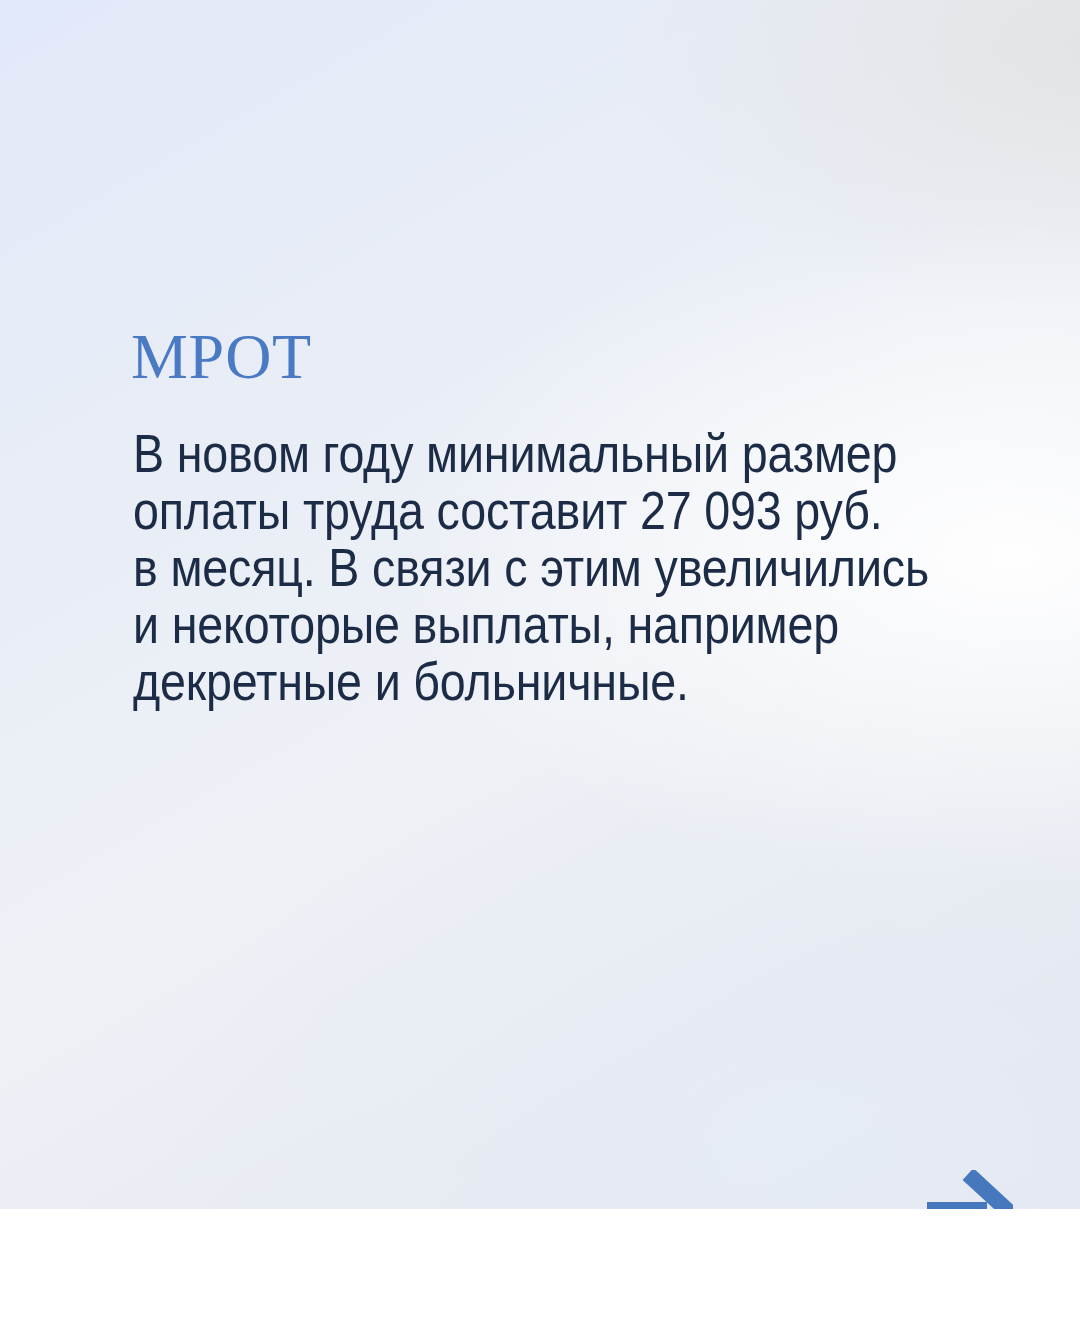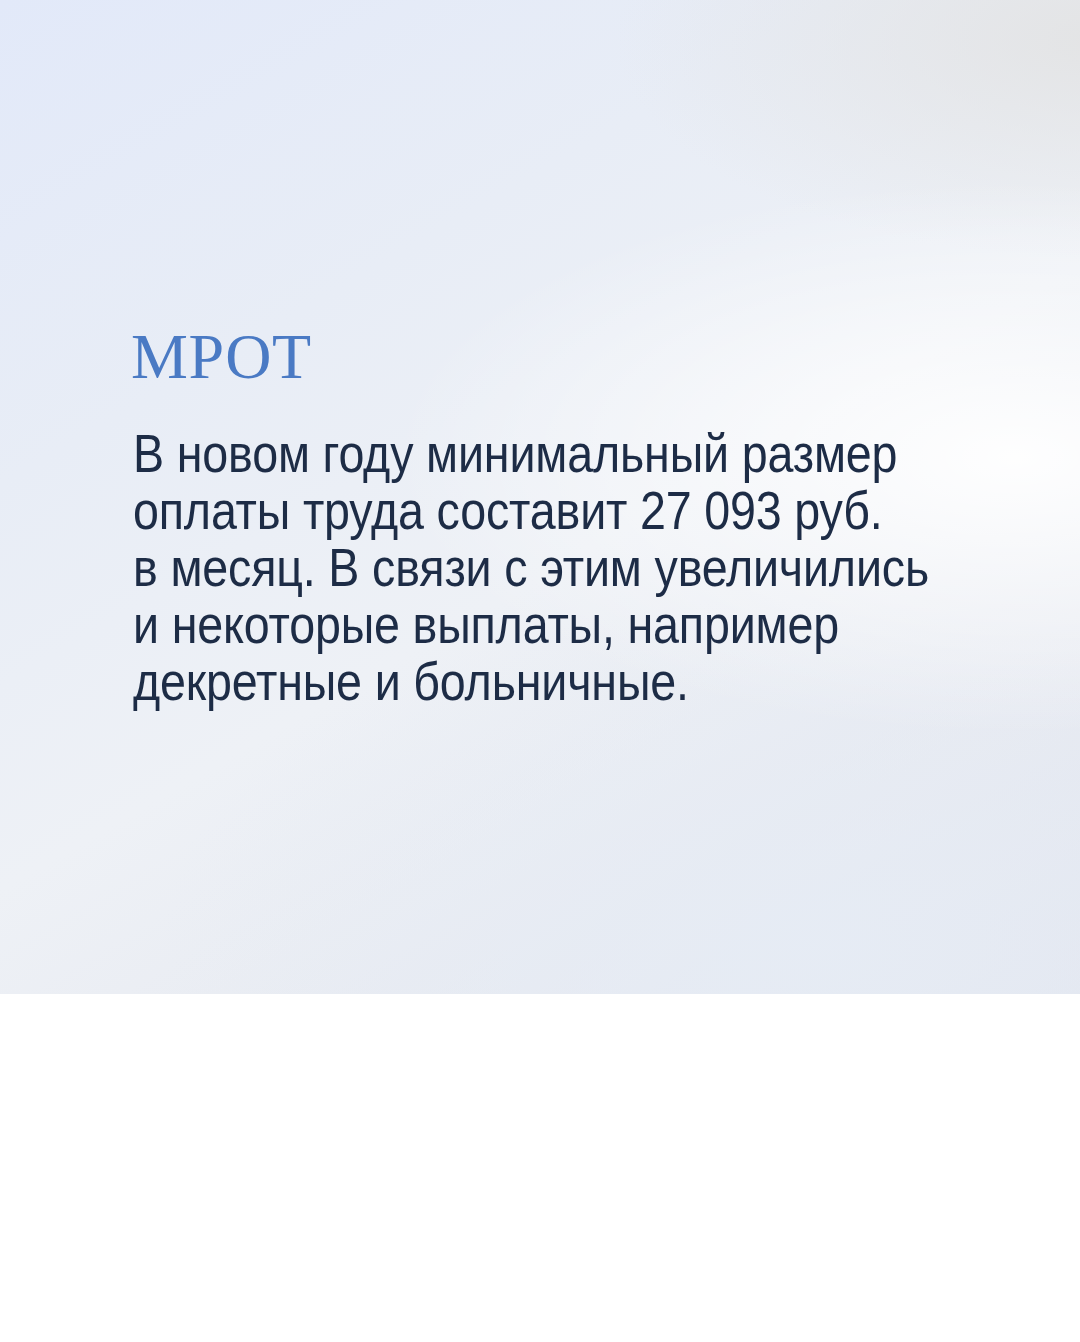--- a/index.html
+++ b/index.html
@@ -2,21 +2,21 @@
 <html style="--title-color: #4a7ac4; --body-color: #1d2c46; --arrow-color: #4678bd; --bg-top-left: #e2e9f9; --bg-bottom: #e2e5ee;"><head>
 <meta charset="utf-8">
 <style>
   html, body {
     margin: 0;
     padding: 0;
   }
   .card {
     position: relative;
     width: 1080px;
-    height: 994px;
+    height: 1209px;
     overflow: hidden;
     font-family: "Liberation Sans", sans-serif;
     background:
       radial-gradient(ellipse 58% 28% at 94% 46%, rgba(255,255,255,0.95) 0%, rgba(255,255,255,0.0) 100%),
       radial-gradient(ellipse 45% 22% at 102% 4%, rgba(226,226,226,0.85) 0%, rgba(226,226,226,0.0) 100%),
       radial-gradient(ellipse 60% 35% at 75% 95%, rgba(230,236,245,0.9) 0%, rgba(230,236,245,0.0) 100%),
       linear-gradient(150deg,
         var(--bg-top-left, #e2e9f9) 0%,
         #e8edf6 30%,
         #eef1f6 55%,

